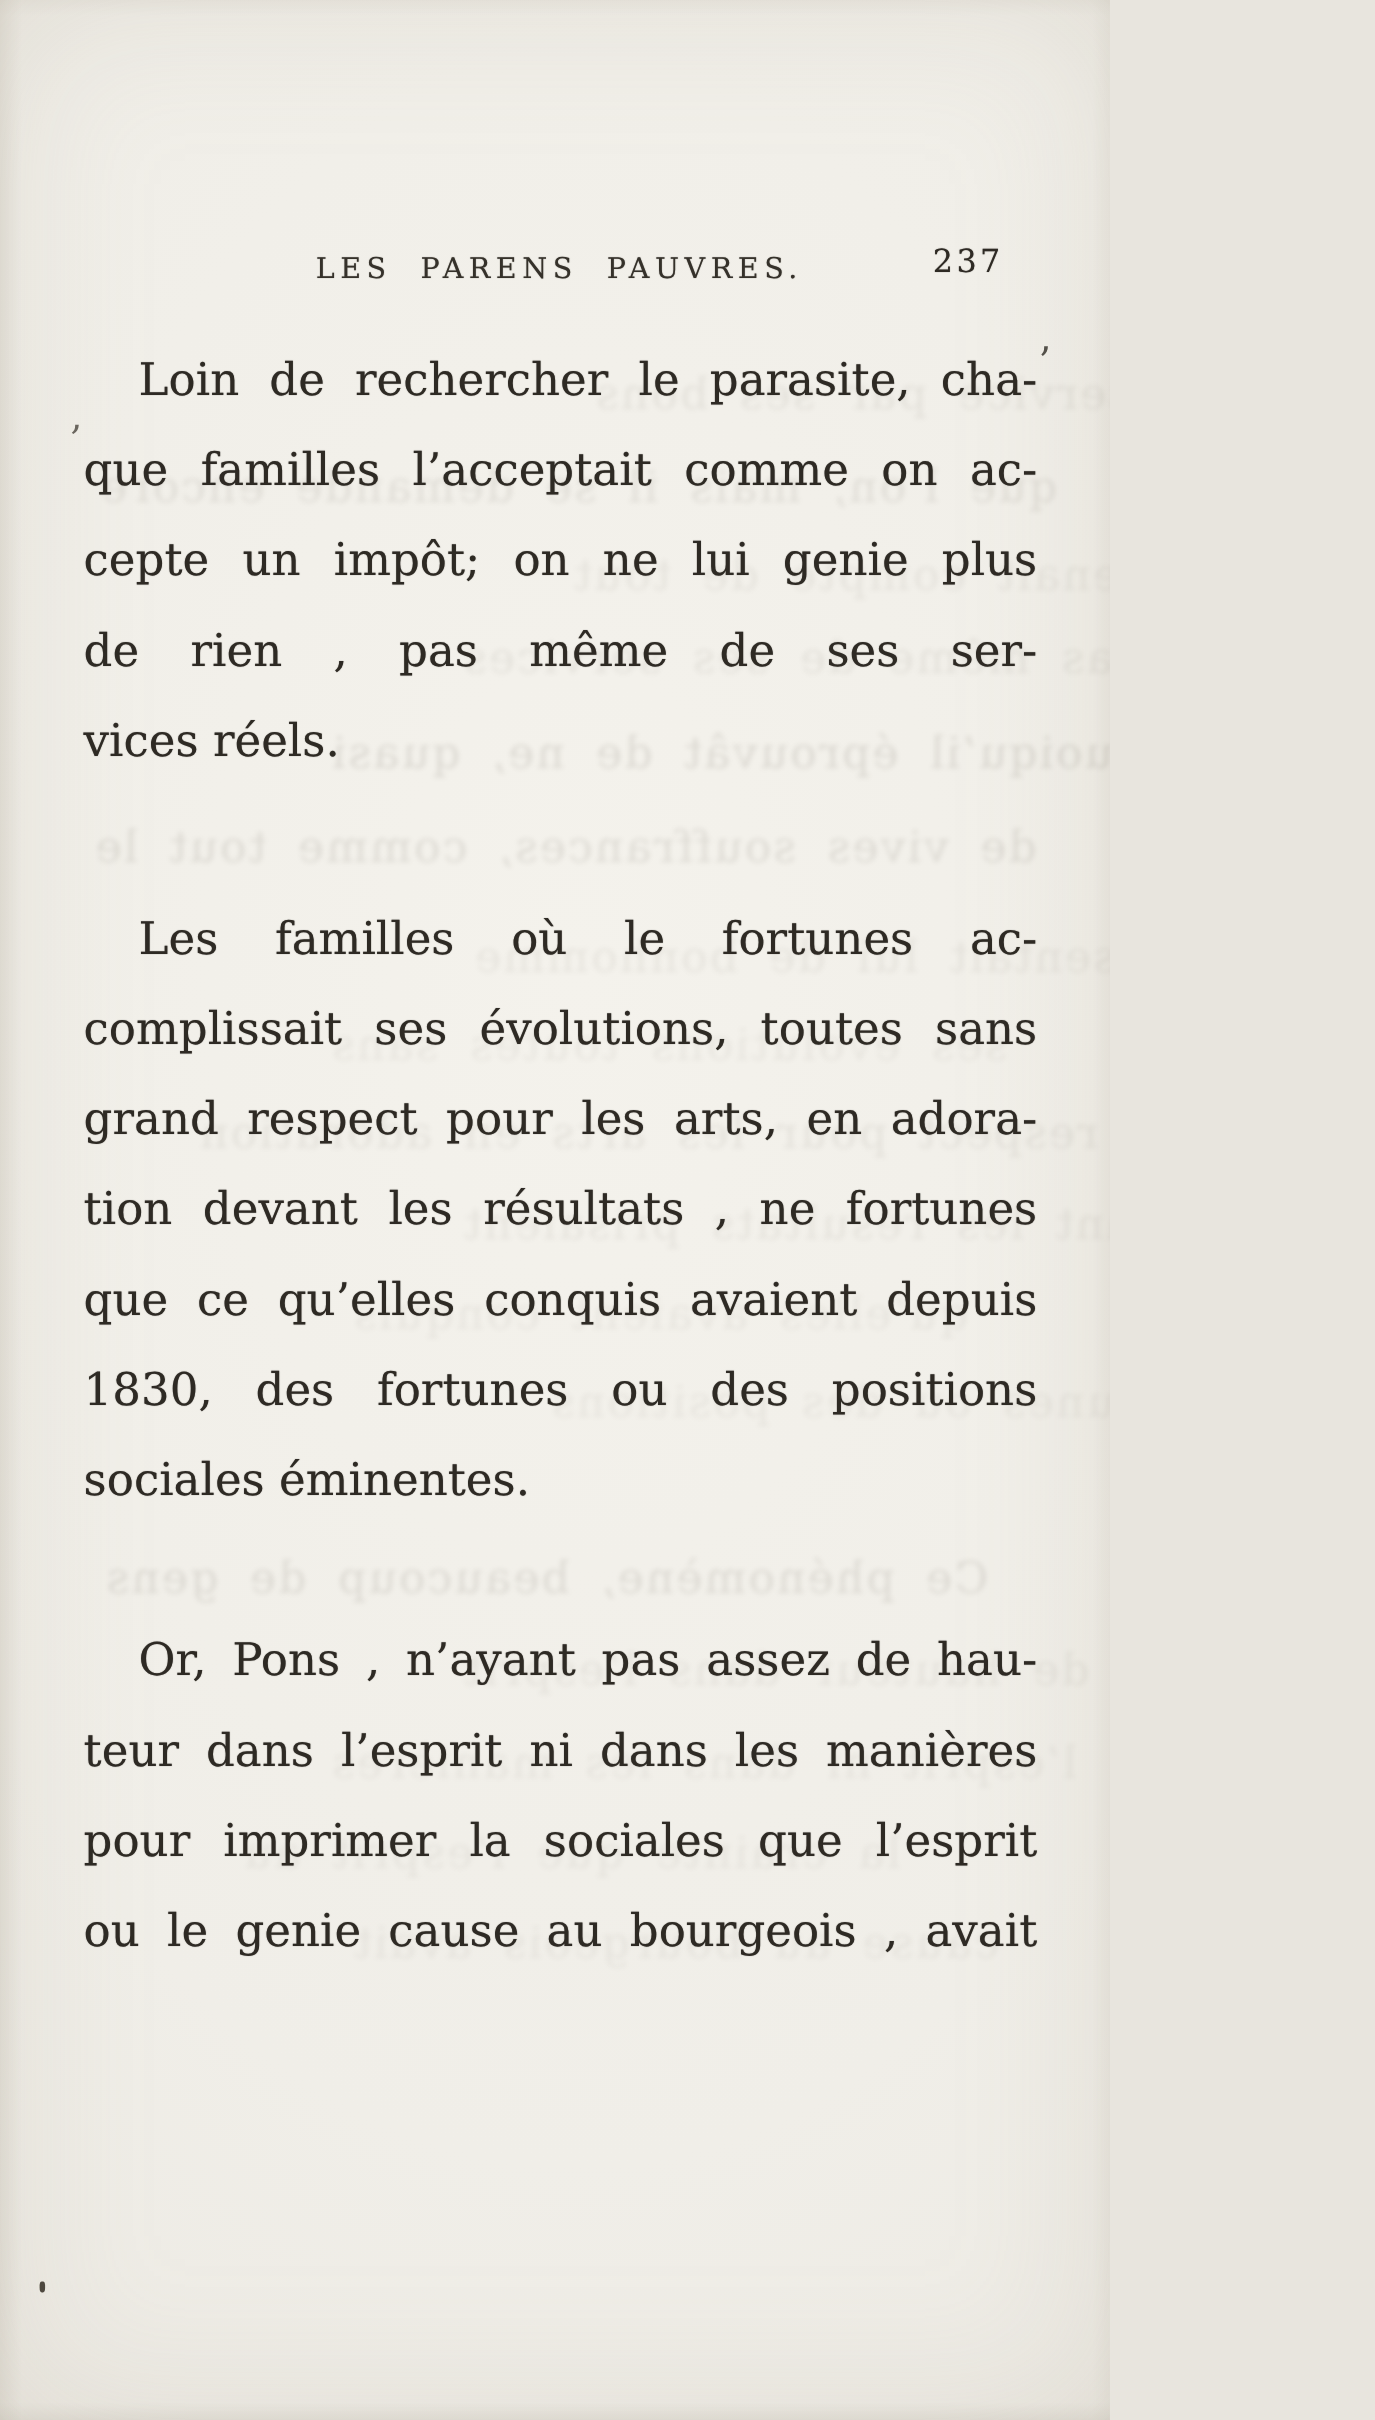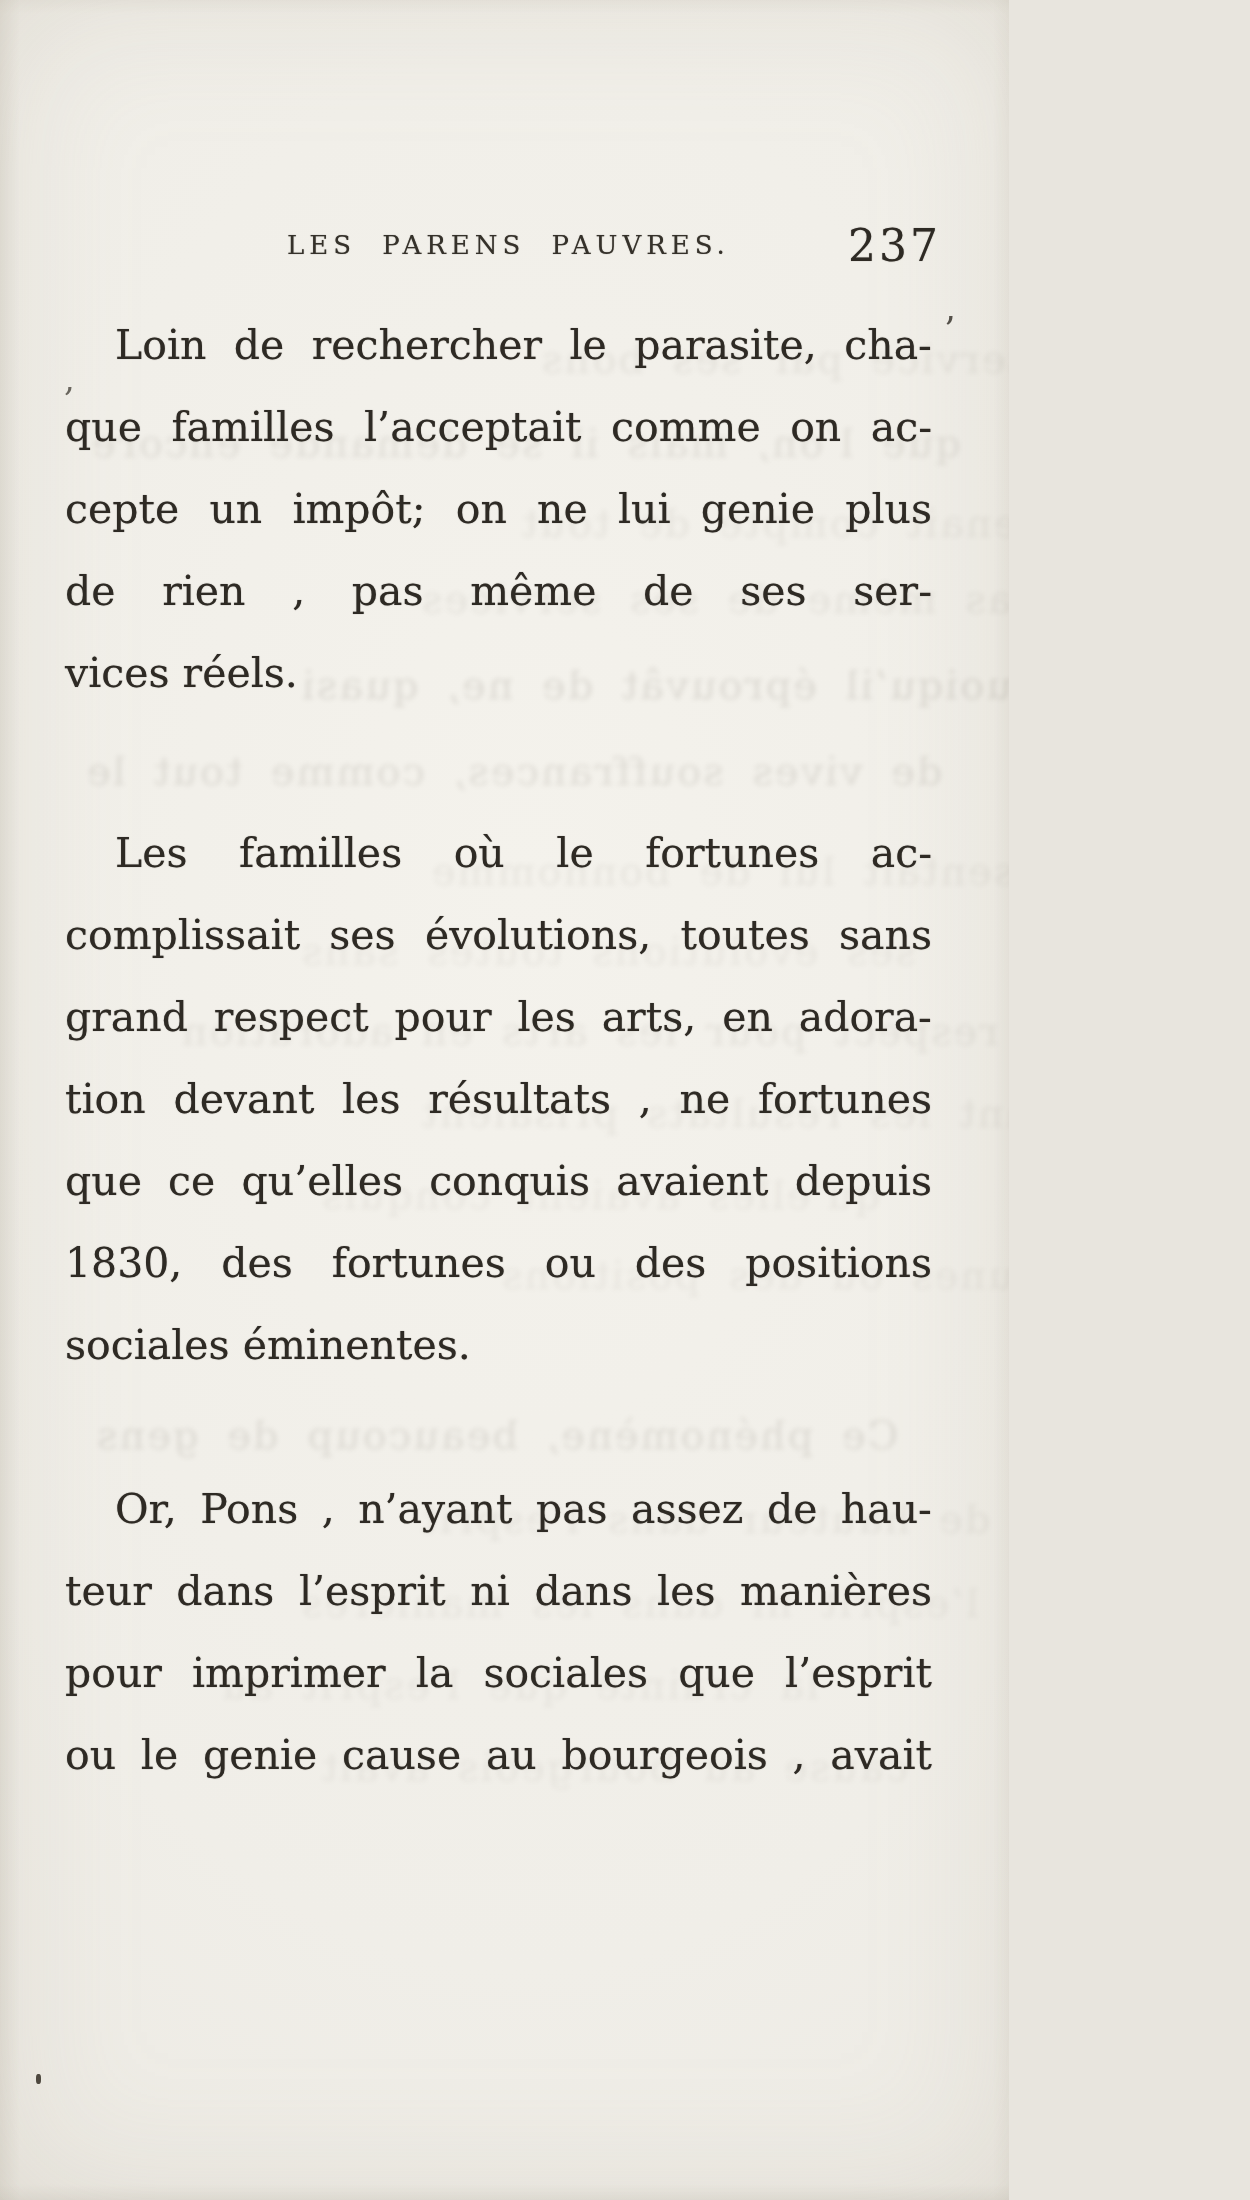--- a/index.html
+++ b/index.html
@@ -20,26 +20,26 @@
   
   .running-title{
     position:absolute;left:287px;top:230px;
     font-size:26px;letter-spacing:5px;word-spacing:13px;
     color:#35312a;
     text-shadow:0 0 1px rgba(53,49,42,.55);
     white-space:nowrap;
   }
   .page-number{
     position:absolute;left:848px;top:220px;
-    font-size:44px;letter-spacing:3px;
+    font-size:29px;letter-spacing:3px;
     color:#2e2a24;
     text-shadow:0 0 1px rgba(46,42,36,.5);
   }
   
-  .para{position:absolute;left:65px;width:867px;}
+  .para{position:absolute;left:76px;width:867px;}
   .p1{top:304px;}
   .p2{top:812px;}
   .p3{top:1468px;}
   .line{
     height:82px;line-height:82px;font-size:41px;
     text-shadow:0 0 1px rgba(46,42,36,.55);
     white-space:nowrap;
   }
   .just{display:flex;justify-content:space-between;}
   .indent{padding-left:50px;}

